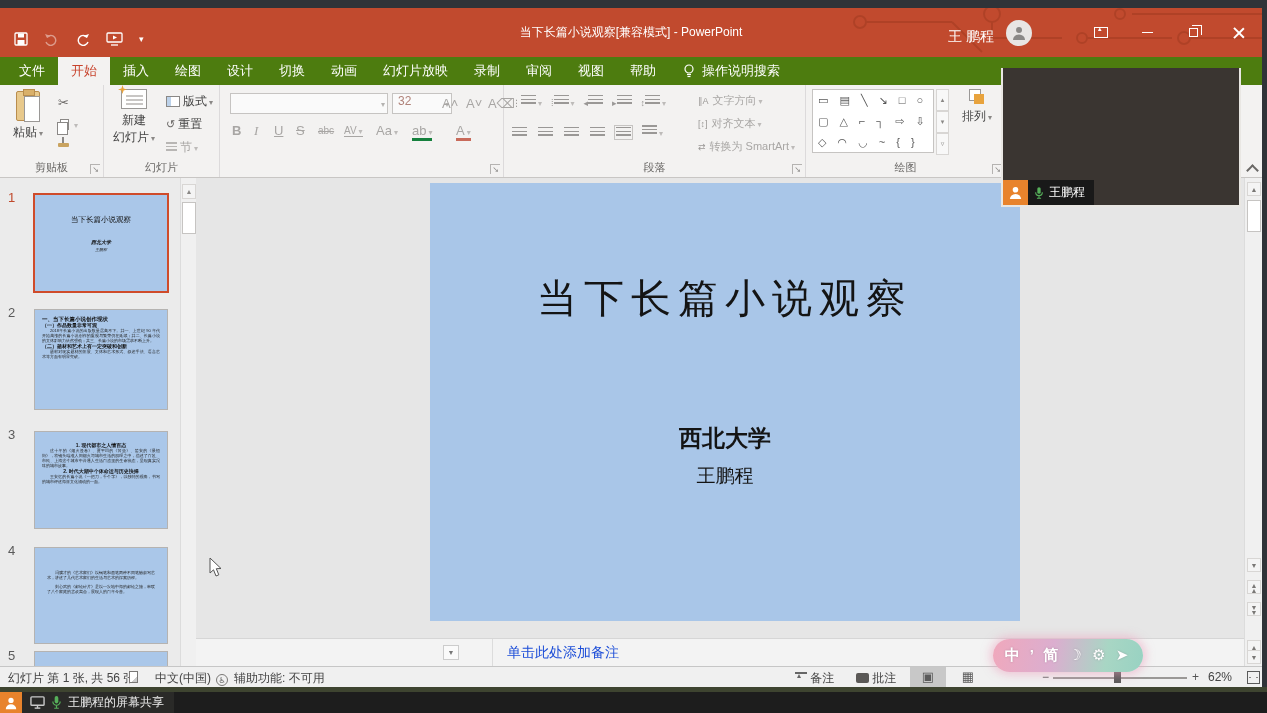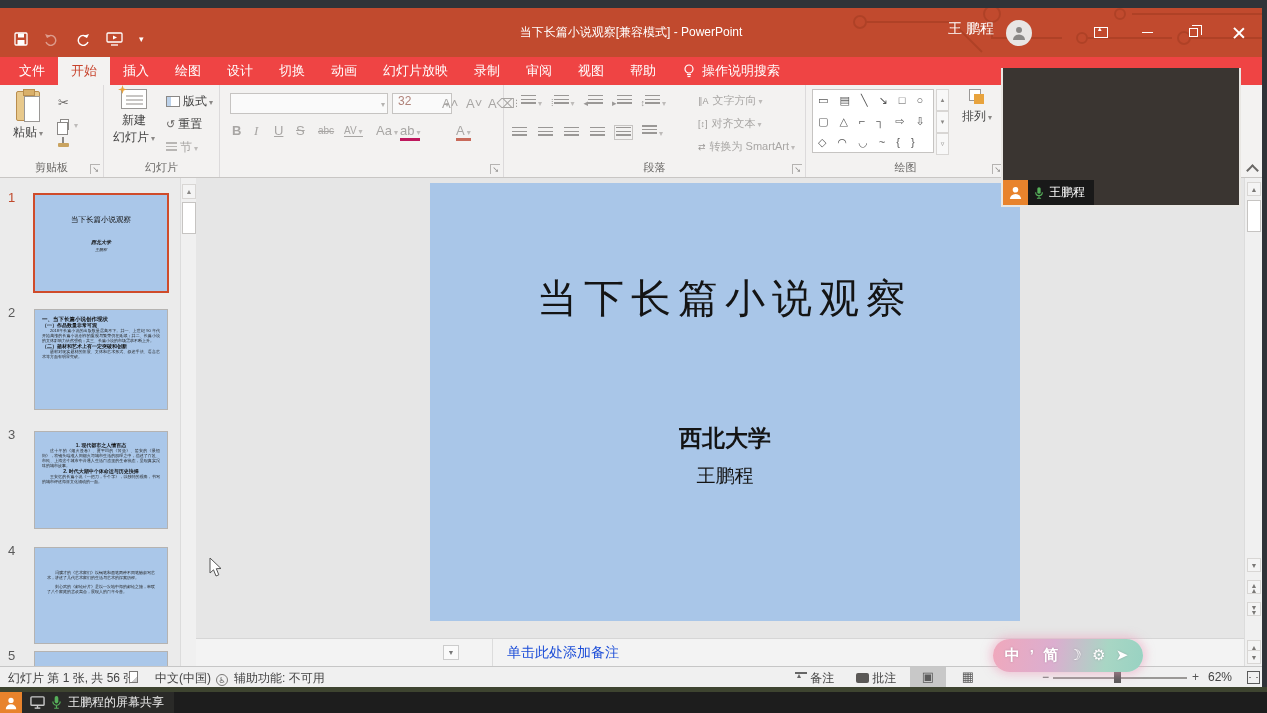--- a/index.html
+++ b/index.html
@@ -7,36 +7,36 @@
   .screen { position:relative; width:1267px; height:713px; background:#303338; overflow:hidden; }
   .abs { position:absolute; }
 
   
   .titlebar { position:absolute; left:0; top:8px; width:1262px; height:49px; background:#c14a2e; color:#fff; }
   .circuit { position:absolute; right:0; top:0; opacity:.5; }
   .qat { position:absolute; left:14px; top:24px; display:flex; gap:16px; align-items:center; }
   .qat svg { display:block; }
   .qat .dim { opacity:.45; }
   .tb-title { position:absolute; left:0; top:0; width:100%; text-align:center; line-height:49px; font-size:12px; }
-  .account { position:absolute; right:230px; top:12px; display:flex; align-items:flex-start; gap:12px; }
+  .account { position:absolute; right:230px; top:12px; display:flex; align-items:flex-end; gap:12px; }
   .acct-name { font-size:14px; }
   .avatar { width:26px; height:26px; border-radius:50%; background:#e8e6e4; display:flex; align-items:center; justify-content:center; color:#8a8886; }
   .winctl { position:absolute; right:0; top:0; height:49px; display:flex; }
   .wbtn { width:46px; height:49px; display:flex; align-items:center; justify-content:center; }
   .ic-min { width:11px; height:1px; background:#fff; }
   .ic-restore { position:relative; width:9px; height:9px; border:1px solid #fff; }
   .ic-restore::before { content:""; position:absolute; left:2px; top:-4px; width:9px; height:9px; border:1px solid #fff; border-bottom:none; border-left:none; }
   .ic-close { position:relative; width:12px; height:12px; }
   .ic-close::before,.ic-close::after { content:""; position:absolute; left:5px; top:-1px; width:1.5px; height:14px; background:#fff; }
   .ic-close::before { transform:rotate(45deg); } .ic-close::after { transform:rotate(-45deg); }
   .ic-ribopt { width:14px; height:11px; border:1px solid #fff; position:relative; }
   .ic-ribopt::after { content:"▴"; position:absolute; left:3px; top:-3px; font-size:7px; color:#fff; }
 
   
-  .tabsrow { position:absolute; left:0; top:57px; width:1262px; height:28px; background:#ef4444; display:flex; align-items:stretch; color:#fff; font-size:13px; padding-left:6px; }
+  .tabsrow { position:absolute; left:0; top:57px; width:1262px; height:28px; background:#4d7c0f; display:flex; align-items:stretch; color:#fff; font-size:13px; padding-left:6px; }
   .tab { padding:0 13px; line-height:28px; white-space:nowrap; }
   .tab.active { background:#f3f2f1; color:#c8432c; }
   .tellme { display:flex; align-items:center; gap:7px; margin-left:14px; white-space:nowrap; }
 
   
   .ribbon { position:absolute; left:0; top:85px; width:1262px; height:93px; background:#f3f2f1; border-bottom:1px solid #c8c6c4; color:#444; font-size:12px; display:flex; }
   .rgroup { position:relative; height:92px; border-right:1px solid #dcdadb; flex:none; }
   .grp-label { position:absolute; bottom:2px; left:0; width:100%; text-align:center; font-size:11px; color:#6a6866; }
   .launcher { position:absolute; right:3px; bottom:3px; width:10px; height:10px; color:#8a8886; font-size:8px; line-height:10px; text-align:center; border-left:1px solid #b5b3b1; border-top:1px solid #b5b3b1; }
   .dd::after { content:"▾"; font-size:8px; color:#8a8886; margin-left:2px; }
@@ -320,21 +320,21 @@
       <span class="fbtn abs" style="left:222px; top:11px">A˄</span>
       <span class="fbtn abs" style="left:246px; top:11px">A˅</span>
       <span class="fbtn abs" style="left:268px; top:11px">A⌫</span>
       <span class="fbtn abs" style="left:12px; top:38px; font-weight:bold">B</span>
       <span class="fbtn abs" style="left:34px; top:38px; font-style:italic; font-family:'Liberation Serif',serif">I</span>
       <span class="fbtn abs" style="left:54px; top:38px; text-decoration:underline">U</span>
       <span class="fbtn abs" style="left:76px; top:38px; text-decoration:line-through">S</span>
       <span class="fbtn abs" style="left:98px; top:40px; font-size:10px; text-decoration:line-through">abc</span>
       <span class="fbtn abs ddg" style="left:124px; top:40px; font-size:10px; border-bottom:1px solid #a8a6a4">AV</span>
       <span class="fbtn abs ddg" style="left:156px; top:38px">Aa</span>
-      <span class="fbtn abs ddg" style="left:180px; top:38px; border-bottom:3px solid #be185d">ab</span>
+      <span class="fbtn abs ddg" style="left:192px; top:38px; border-bottom:3px solid #15803d">ab</span>
       <span class="fbtn abs ddg" style="left:236px; top:38px; border-bottom:3px solid #c86a5a">A</span>
       <div class="launcher">↘</div>
     </div>
 
     <div class="rgroup" style="width:302px">
       <div class="smallrow" style="left:8px; top:10px; gap:9px">
         <span><span class="mini">⋮</span><span class="li"></span><span class="ddg"></span></span>
         <span><span class="mini">⁞</span><span class="li"></span><span class="ddg"></span></span>
         <span><span class="mini">◂</span><span class="li"></span></span>
         <span><span class="mini">▸</span><span class="li"></span></span>

